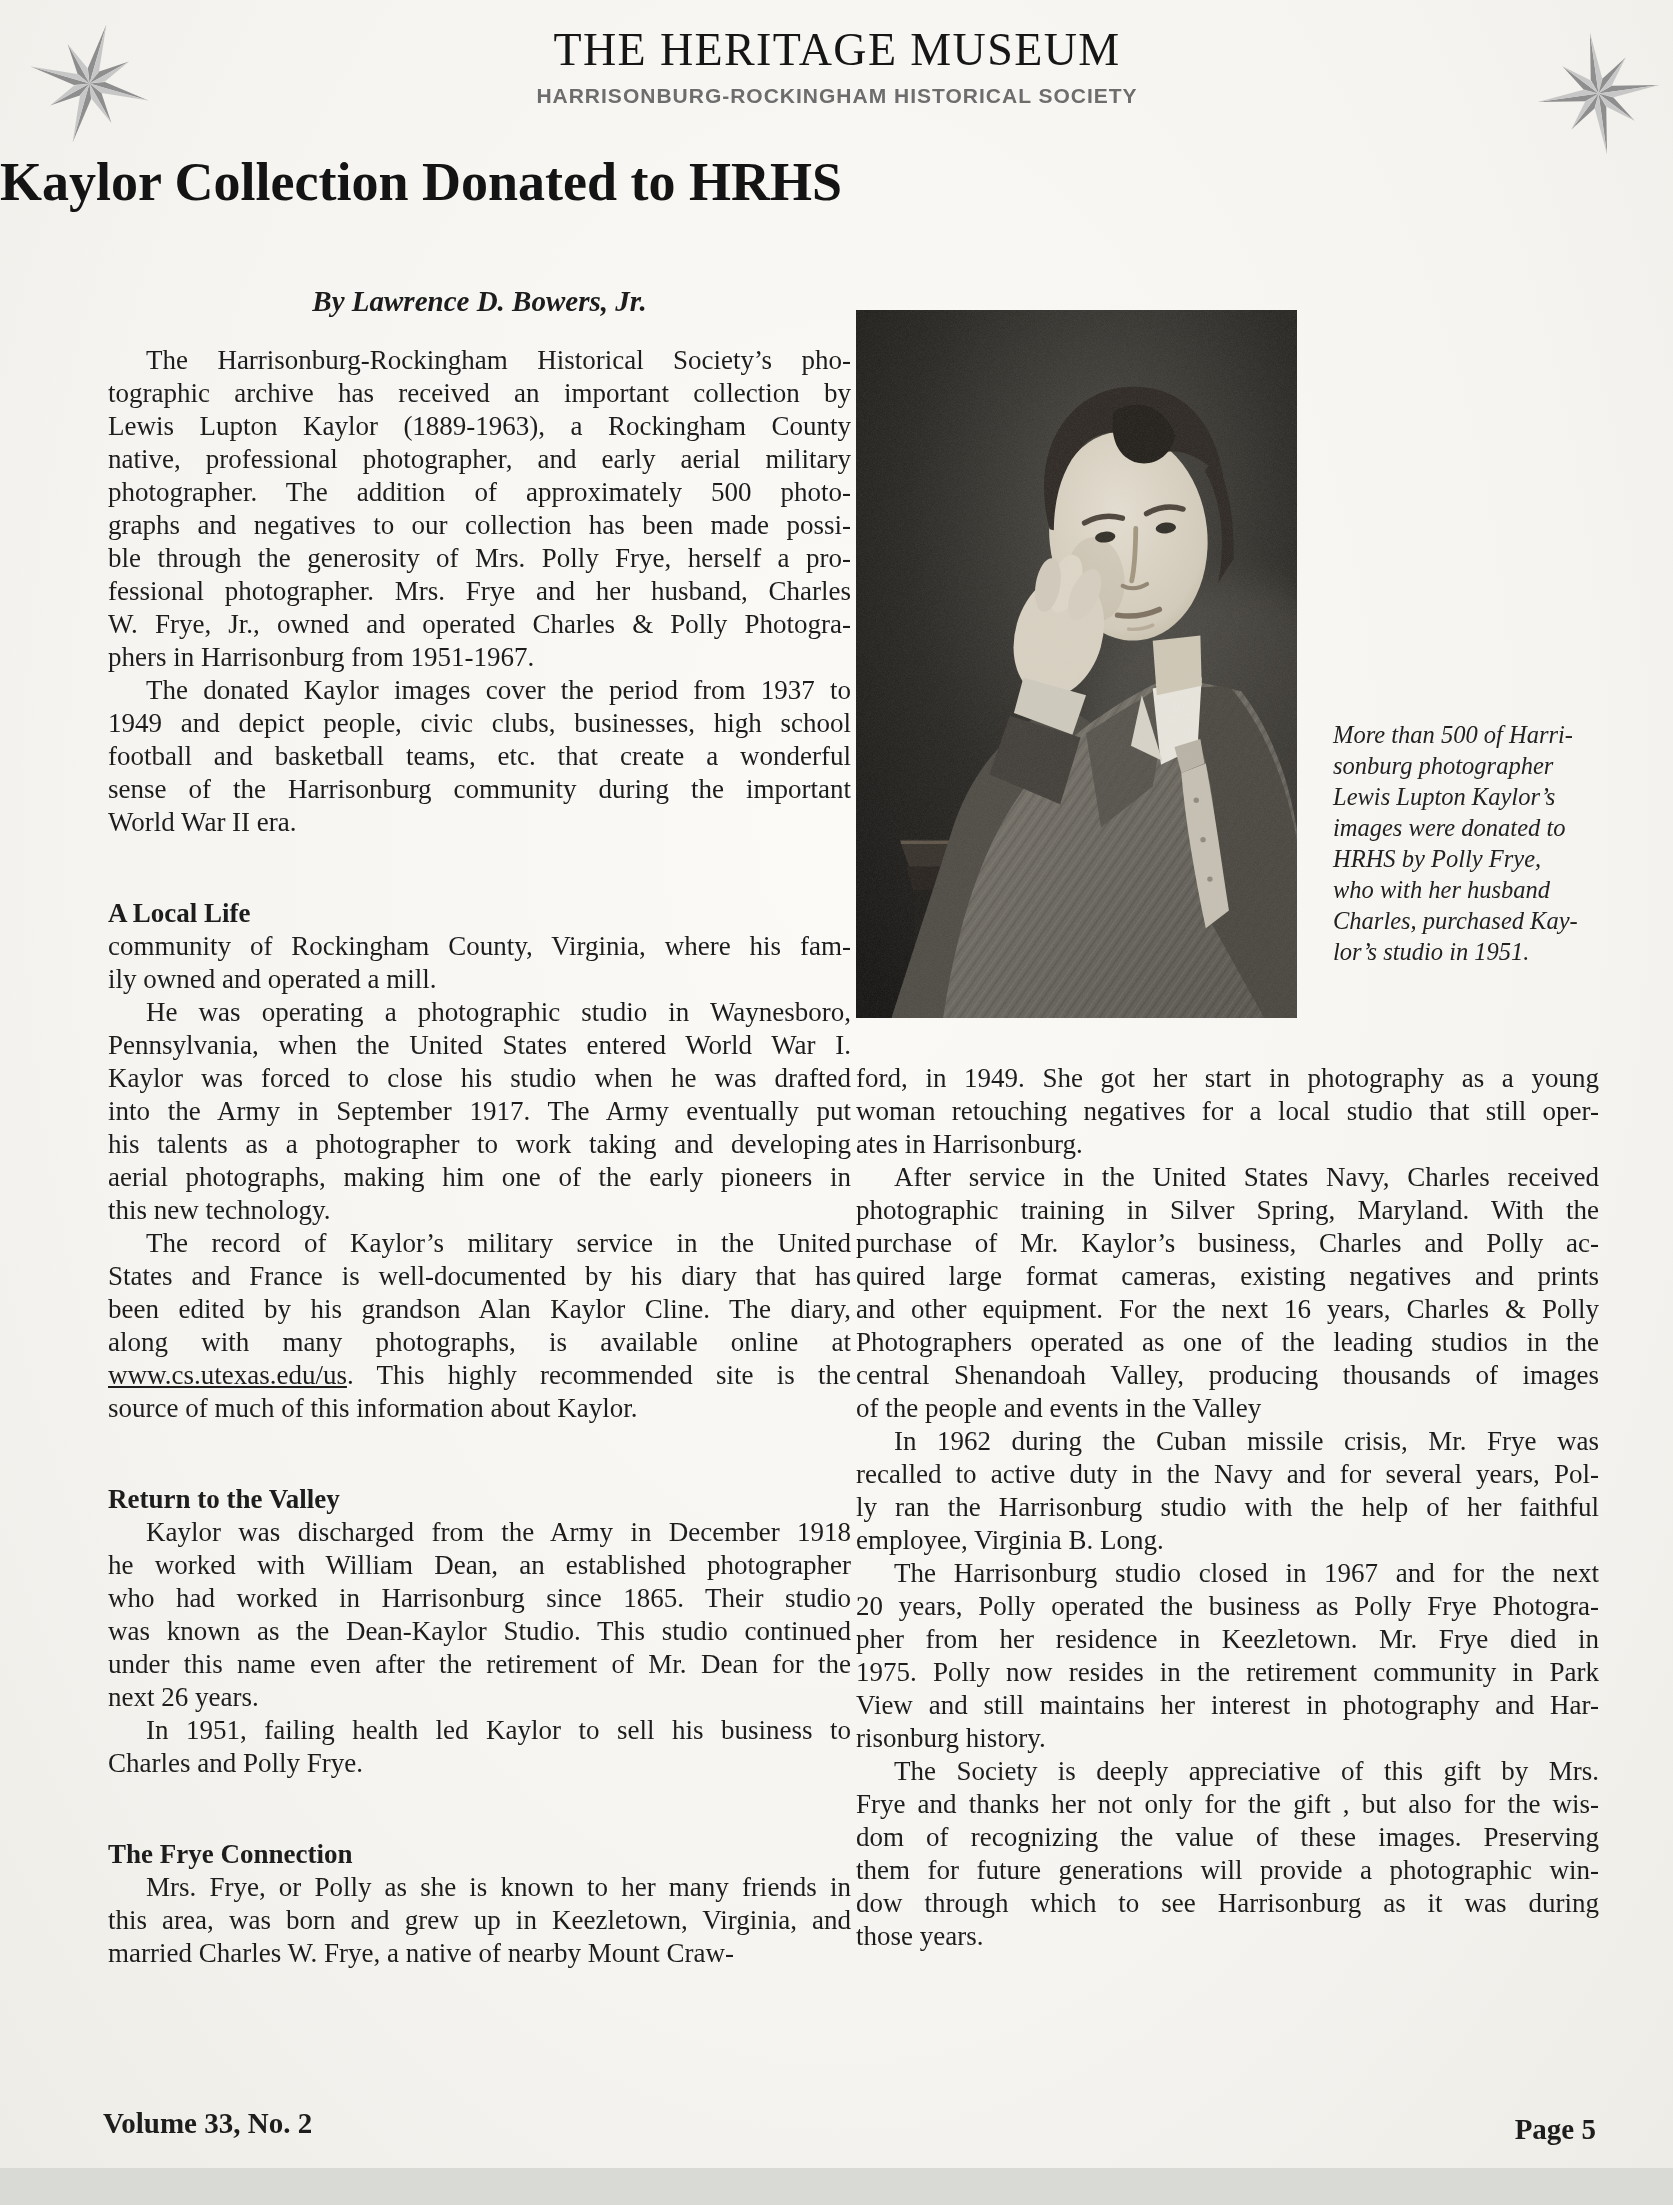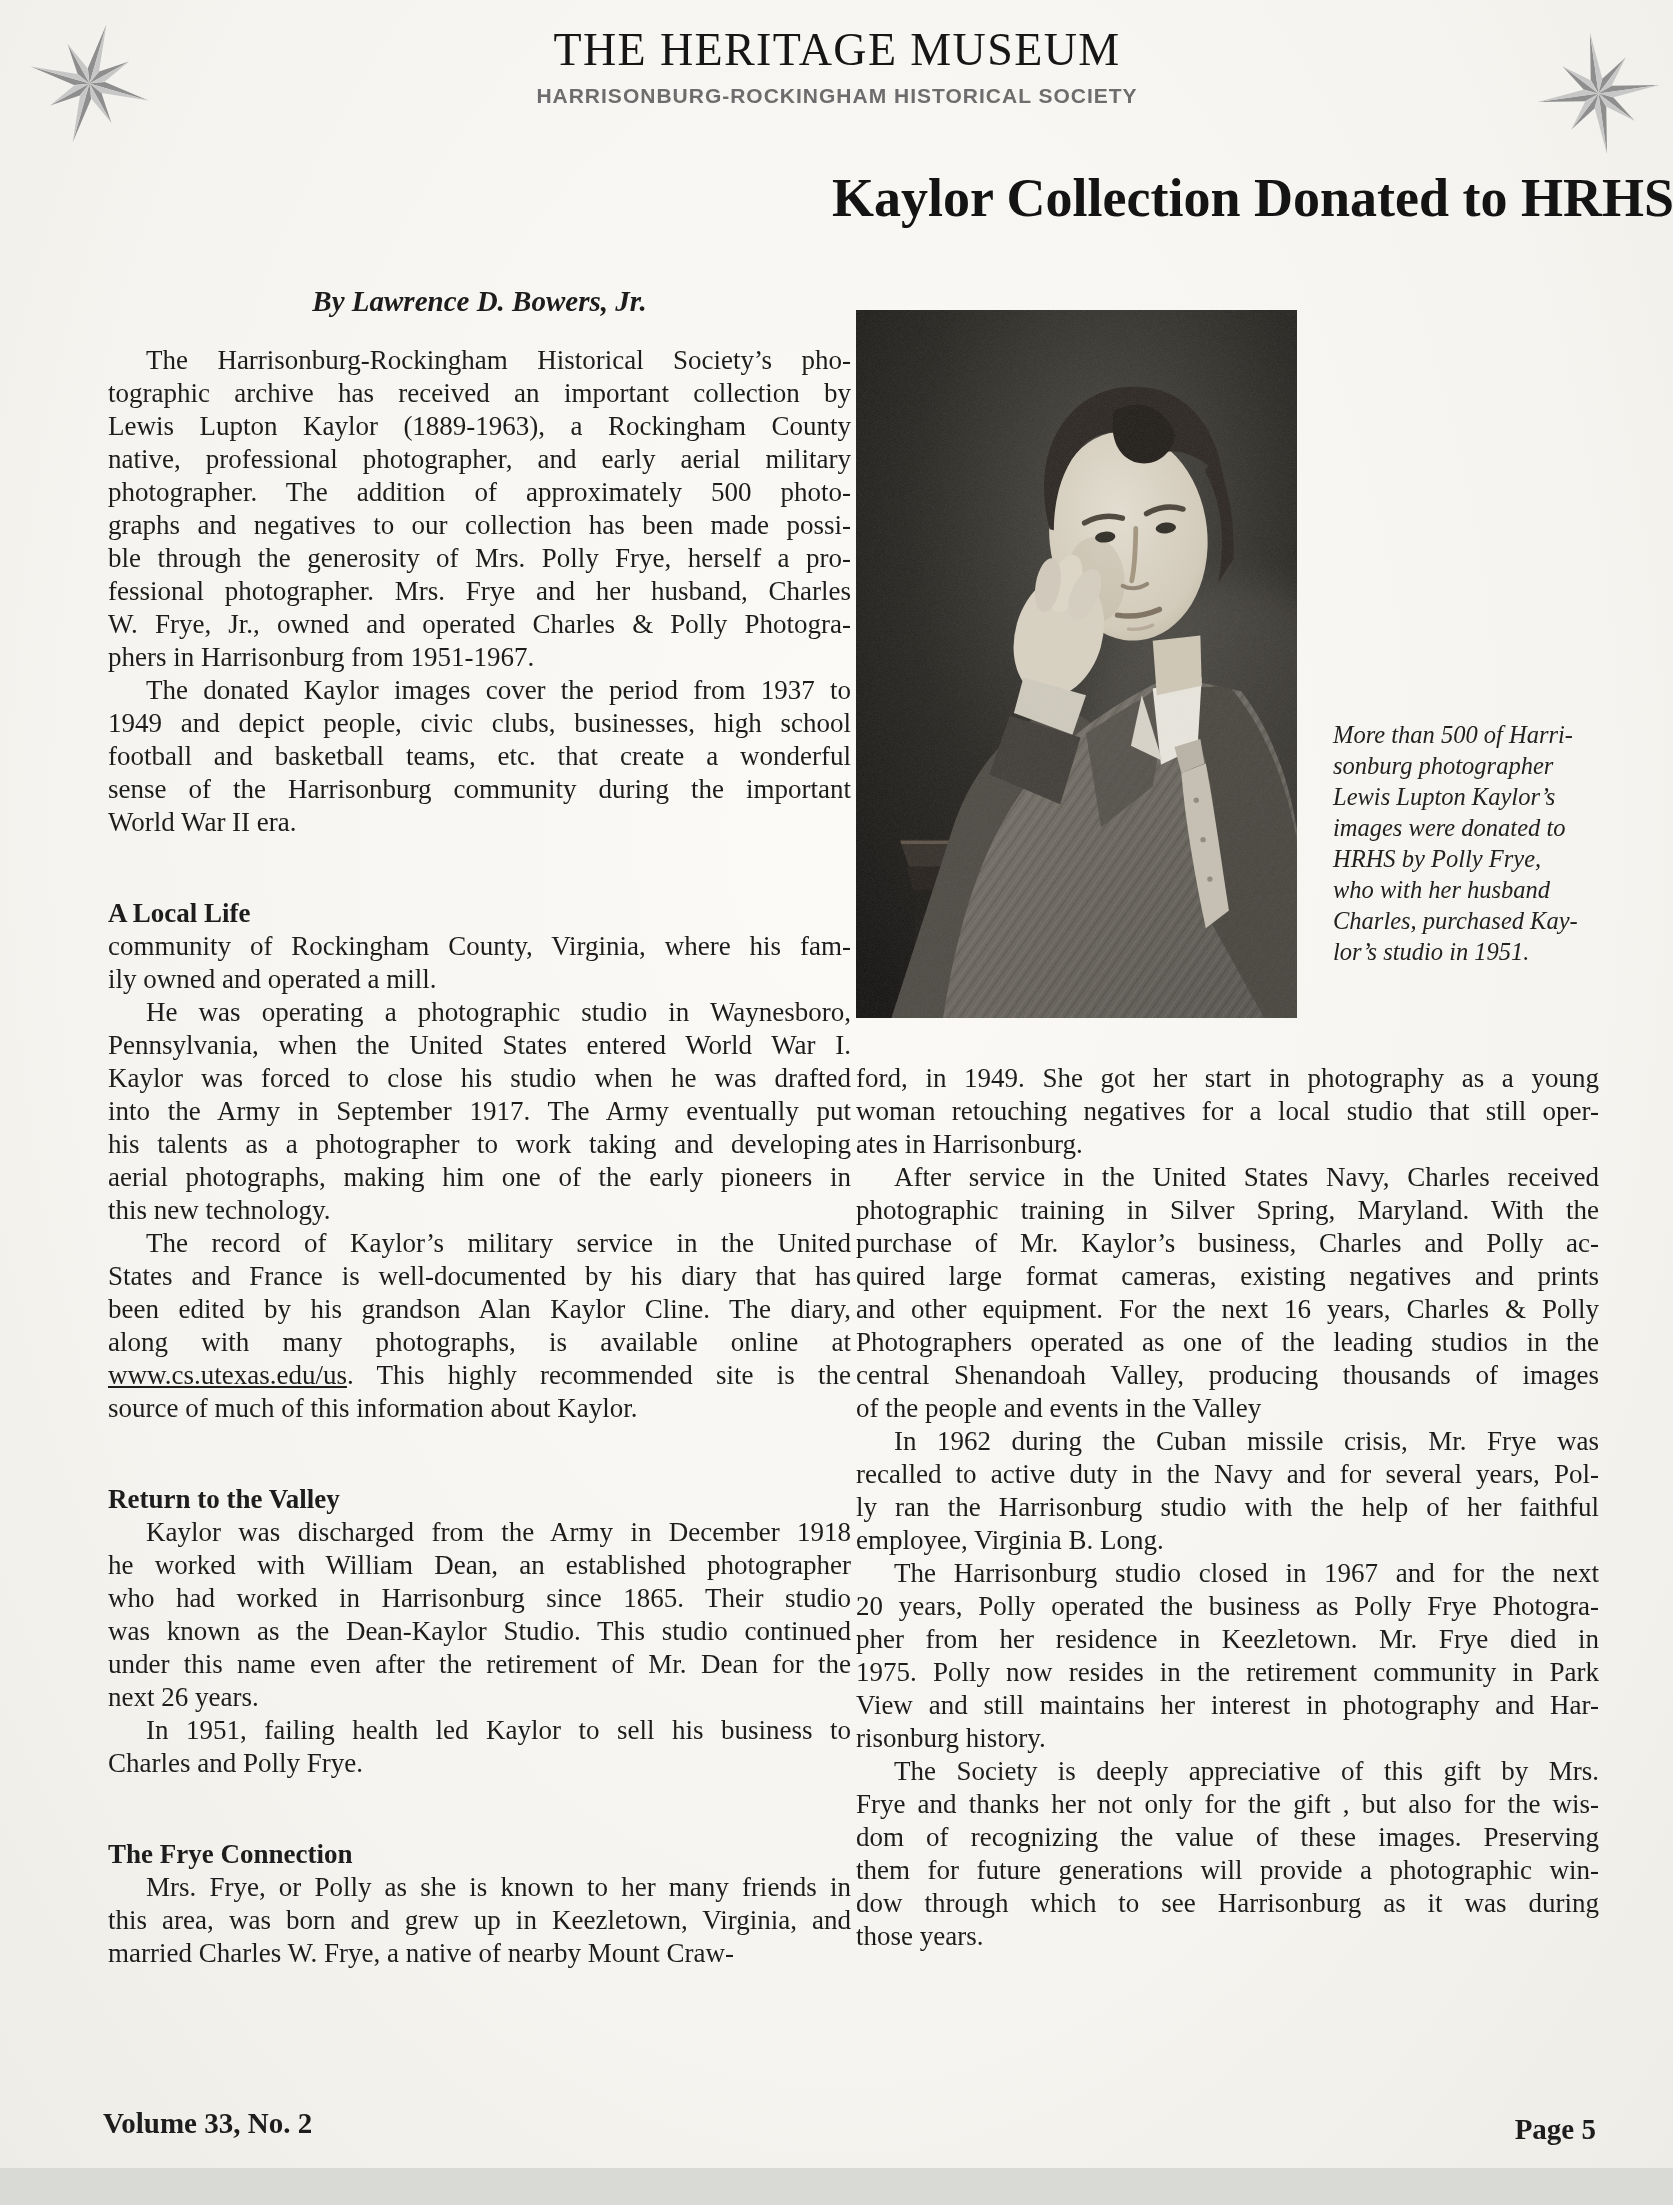--- a/index.html
+++ b/index.html
@@ -9,22 +9,22 @@
     font-family:"Liberation Serif",serif;color:#1d1d1d;overflow:hidden;
   }
   
   .star{position:absolute;width:129px;height:129px;}
   .star.left{left:24.5px;top:19px;transform:rotate(16deg);}
   .star.right{right:11px;top:29px;transform:rotate(-8deg);}
   .masthead{position:absolute;left:0;right:0;top:23px;text-align:center;}
   .masthead-title{font-size:46px;letter-spacing:1.4px;color:#161616;}
   .masthead-subtitle{font-family:"Liberation Sans",sans-serif;font-weight:bold;
     font-size:21px;color:#6d6d6d;letter-spacing:1px;margin-top:8.2px;}
-  .article-title{position:absolute;left:0;right:0;top:151px;text-align:right;
-    font-size:54px;font-weight:bold;color:#141414;margin-top:16px;}
+  .article-title{position:absolute;left:0;right:0;top:151px;text-align:left;
+    font-size:54px;font-weight:bold;color:#141414;}
   .byline{position:absolute;left:108px;width:743px;top:285px;text-align:center;
     font-size:29px;font-weight:bold;font-style:italic;}
   
   .leftcol{position:absolute;left:108px;top:344px;width:743px;
     font-size:27px;line-height:33px;}
   .rightcol-text{position:absolute;left:856px;top:1062px;width:743px;
     font-size:27px;line-height:33px;}
   .para .pline{text-align:justify;text-align-last:justify;}
   .para .pline.last{text-align-last:left;}
   .para.indent .pline.first{text-indent:38px;}

